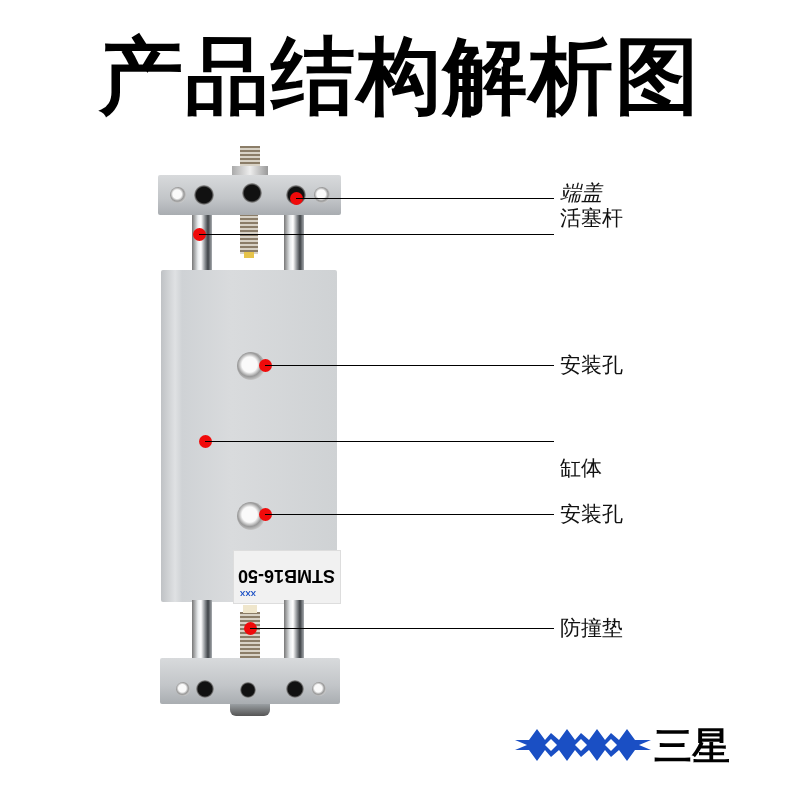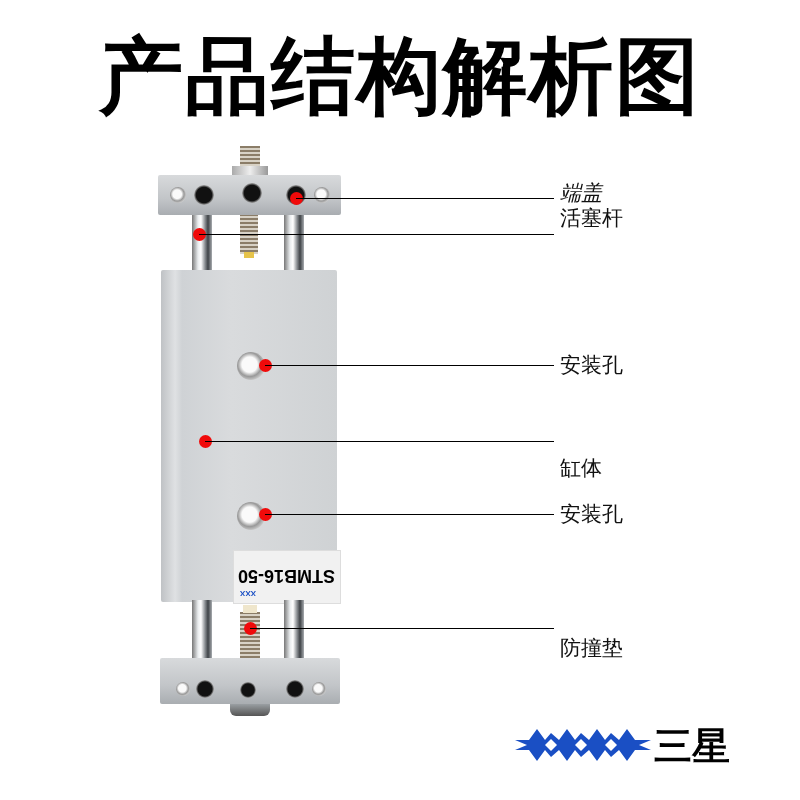--- a/index.html
+++ b/index.html
@@ -88,21 +88,21 @@
   <div class="callout" style="top:435px;margin-top:21px;">缸体</div>
 </div>
 <div>
   <div class="dot" style="left:265px;top:514px;"></div>
   <div class="line" style="left:265px;top:514px;width:289px;"></div>
   <div class="callout" style="top:502px;">安装孔</div>
 </div>
 <div>
   <div class="dot" style="left:250px;top:628px;"></div>
   <div class="line" style="left:250px;top:628px;width:304px;"></div>
-  <div class="callout" style="top:636px;">防撞垫</div>
+  <div class="callout" style="top:616px;">防撞垫</div>
 </div>
 
 <svg class="brand" width="136" height="44" viewBox="0 0 136 44">
   <g fill="#1a4fc4">
     <polygon points="0,17 14,17 22,6 30,17 36,10 44,17 52,6 60,17 66,10 74,17 82,6 90,17 96,10 104,17 112,6 120,17 136,17 124,22 136,27 120,27 112,38 104,27 96,34 90,27 82,38 74,27 66,34 60,27 52,38 44,27 36,34 30,27 22,38 14,27 0,27 12,22"></polygon>
   </g>
   <g fill="#ffffff">
     <polygon points="36,16 42,22 36,28 30,22"></polygon>
     <polygon points="66,16 72,22 66,28 60,22"></polygon>
     <polygon points="96,16 102,22 96,28 90,22"></polygon>

